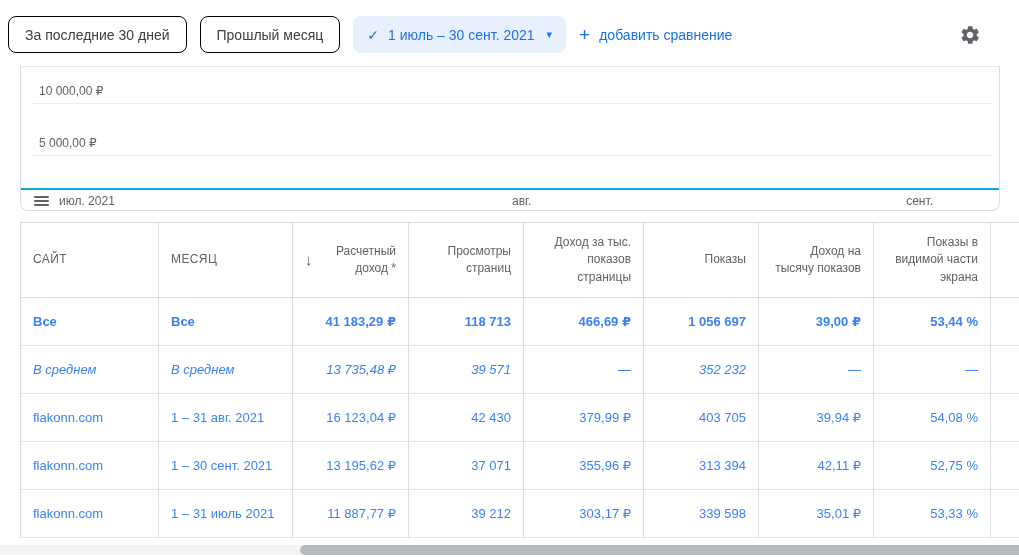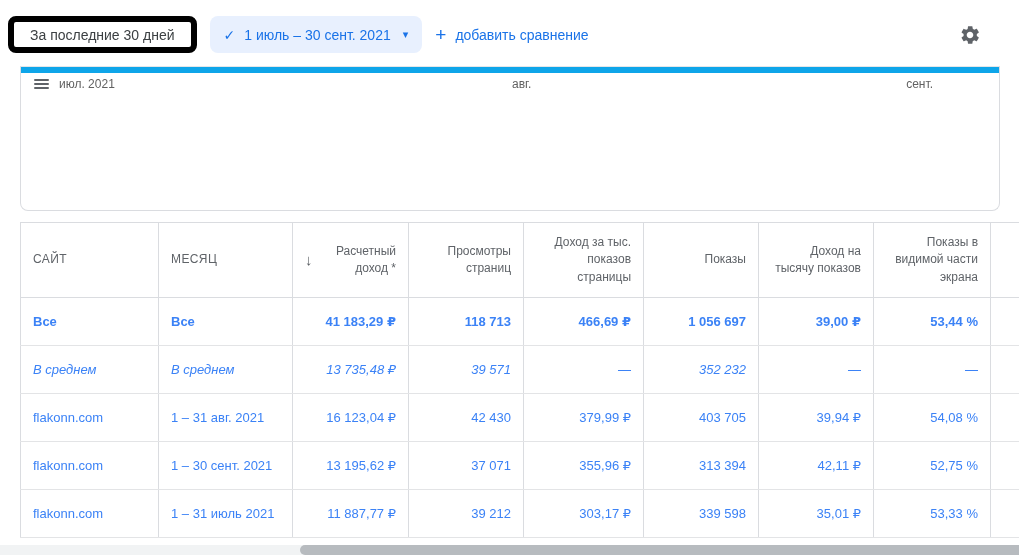--- a/index.html
+++ b/index.html
@@ -7,21 +7,21 @@
   body {
     background:#fff;
     font-family:"Liberation Sans","DejaVu Sans",sans-serif;
     color:#202124;
     position:relative;
   }
 
   
   .toolbar { display:flex; align-items:center; gap:13px; padding:16px 0 0 8px; height:53px; }
   .btn {
-    background:#fff; border:6px solid #000000; border-radius:8px;
+    background:#fff; border:1px solid #000000; border-radius:8px;
     padding:0 16px; height:37px; font-size:14px; color:#3c4043;
     cursor:pointer; white-space:nowrap; font-family:inherit;
   }
   .chip {
     display:flex; align-items:center; gap:9px; background:#e8f0fe; border:none;
     border-radius:8px; padding:0 14px; height:37px; font-size:14px; color:#1a73e8;
     cursor:pointer; font-family:inherit; white-space:nowrap;
   }
   .chip .check { font-size:14px; }
   .chip .caret { font-size:11px; margin-left:3px; }
@@ -35,21 +35,21 @@
   
   .chart-card {
     margin:13px 19px 0 20px; border:1px solid #dadce0; border-top-color:#e4e6e8;
     border-radius:0 0 8px 8px; height:145px; background:#fff;
   }
   .plot { position:relative; height:121px; }
   .gridline { position:absolute; left:10px; right:6px; border-top:1px solid #ebedef; }
   .g1 { top:36px; } .g2 { top:88px; }
   .ylabel { position:absolute; font-size:12px; color:#616161; }
   .y1 { top:17px; left:18px; } .y2 { top:69px; left:18px; }
-  .xaxis { position:relative; height:23px; border-top:6px solid #0ea5e9; }
+  .xaxis { position:relative; height:23px; border-top:2px solid #0ea5e9; }
   .menu-icon { position:absolute; left:13px; top:6px; width:15px; cursor:pointer; }
   .menu-icon i { display:block; height:2px; background:#5f6368; margin-bottom:2px; border-radius:1px; }
   .xl { position:absolute; top:4px; font-size:12px; color:#616161; white-space:nowrap; }
   .xl1 { left:38px; } .xl2 { left:491px; } .xl3 { right:66px;text-align:center; }
 
   
   .table-wrap { margin:11px 0 0 20px; width:999px; overflow:hidden; }
   table.report {
     border-collapse:collapse; table-layout:fixed; width:1100px;
     border:1px solid #dadce0; border-right:none;
@@ -76,37 +76,44 @@
 
   
   .hscrollbar { position:absolute; left:0; right:0; bottom:2px; height:10px; background:#f1f3f4; }
   .hthumb { position:absolute; left:300px; right:0; top:0; height:10px; background:#b7bbbf; border-radius:5px 0 0 5px; cursor:pointer; }
 </style>
 </head>
 <body>
 
 <div class="toolbar">
   <button class="btn">За последние 30 дней</button>
+  <button class="btn">Прошлый месяц</button>
   <button class="chip">
     <span class="check">✓</span>
     <span>1 июль – 30 сент. 2021</span>
     <span class="caret">▾</span>
   </button>
   <button class="add-compare">
     <span class="plus">+</span>
     <span>добавить сравнение</span>
   </button>
   <span class="gear">
     <svg viewBox="0 0 24 24" width="22" height="22" fill="#5f6368" aria-hidden="true">
       <path d="M19.4 13c.04-.32.06-.66.06-1s-.02-.68-.07-1l2.03-1.58c.18-.14.23-.41.11-.61l-1.92-3.32c-.12-.22-.37-.29-.59-.22l-2.39.96c-.5-.38-1.03-.7-1.62-.94L14.6 2.81c-.04-.24-.24-.41-.48-.41h-3.84c-.24 0-.43.17-.47.41l-.36 2.54c-.59.24-1.13.57-1.62.94l-2.39-.96c-.22-.08-.47 0-.59.22L2.93 8.85c-.12.21-.08.47.11.61L5.07 11c-.05.32-.08.67-.08 1s.03.68.07 1l-2.03 1.58c-.18.14-.23.41-.11.61l1.92 3.32c.12.22.37.29.59.22l2.39-.96c.5.38 1.03.7 1.62.94l.36 2.54c.05.24.24.41.48.41h3.84c.24 0 .44-.17.47-.41l.36-2.54c.59-.24 1.13-.56 1.62-.94l2.39.96c.22.08.47 0 .59-.22l1.92-3.32c.12-.22.07-.47-.11-.61L19.4 13zM12 15.6c-1.98 0-3.6-1.62-3.6-3.6s1.62-3.6 3.6-3.6 3.6 1.62 3.6 3.6-1.62 3.6-3.6 3.6z"></path>
     </svg>
   </span>
 </div>
 
 <div class="chart-card">
+  <div class="plot">
+    <div class="gridline g1"></div>
+    <div class="gridline g2"></div>
+    <span class="ylabel y1">10 000,00 ₽</span>
+    <span class="ylabel y2">5 000,00 ₽</span>
+  </div>
   <div class="xaxis">
     <span class="menu-icon">
         <i></i>
         <i></i>
         <i></i>
       </span>
     <span class="xl xl1">июл. 2021</span>
     <span class="xl xl2">авг.</span>
     <span class="xl xl3">сент.</span>
   </div>

